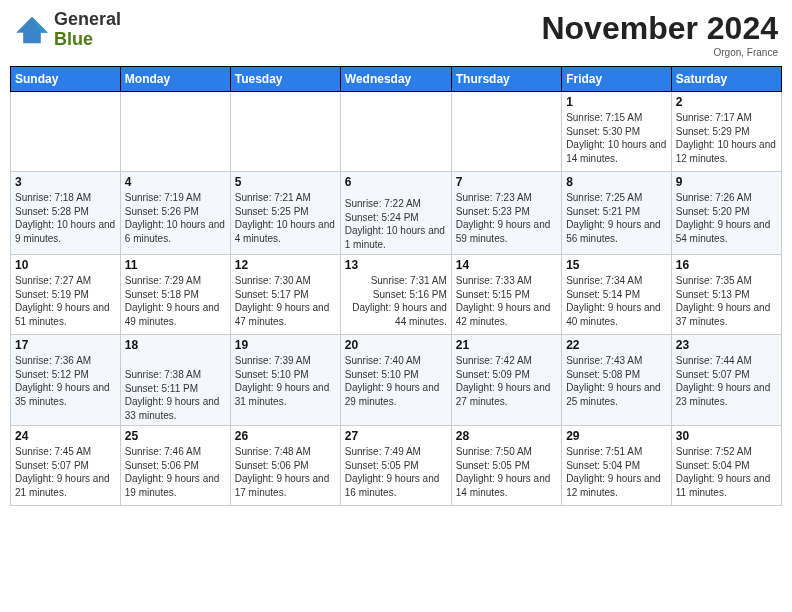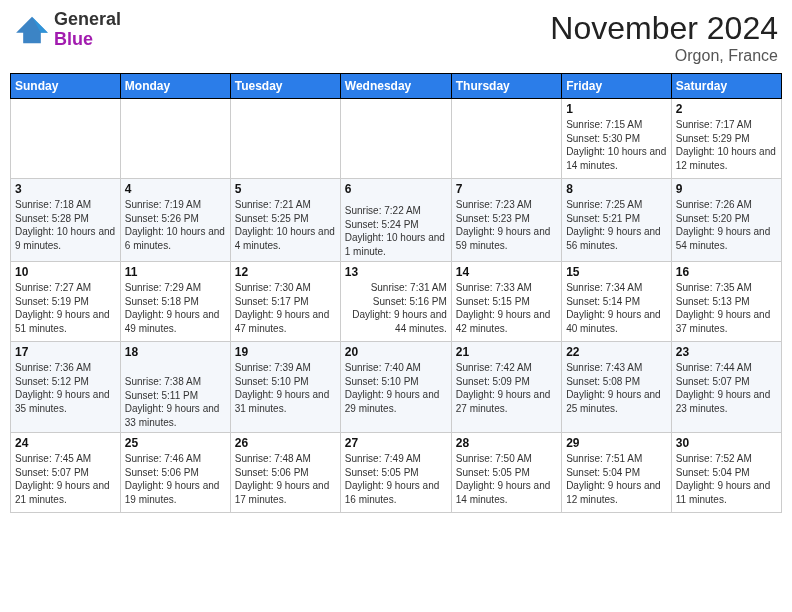--- a/index.html
+++ b/index.html
@@ -21,33 +21,33 @@
       display: flex;
       align-items: center;
       gap: 4px;
     }
     .logo-text {
       font-size: 18px;
       font-weight: bold;
       line-height: 1.1;
     }
     .logo-general { color: #333; }
-    .logo-blue { color: #a21caf; }
+    .logo-blue { color: #4d7c0f; }
     .logo-icon {
       width: 36px;
       height: 30px;
     }
     .title-block { text-align: right; }
     .month-title {
       font-size: 32px;
-      font-weight: normal;
+      font-weight: bold;
       color: #222;
     }
     .location {
-      font-size: 16px;
+      font-size: 10px;
       color: #555;
     }
     .calendar {
       width: 100%;
       border-collapse: collapse;
       font-size: 11px;
     }
     .calendar th {
       background: #2b7de9;
       color: #fff;

